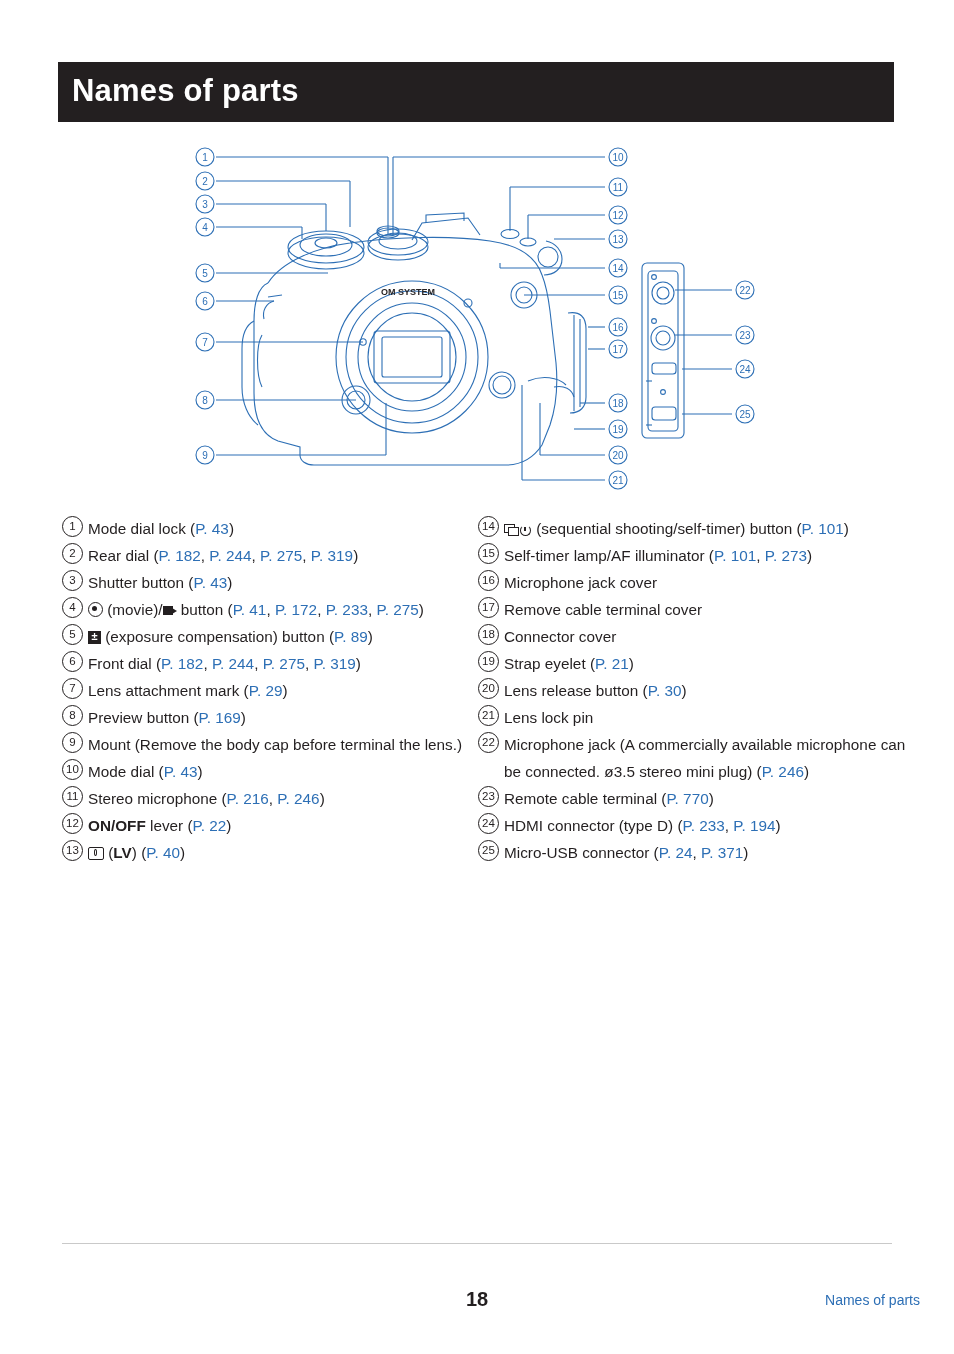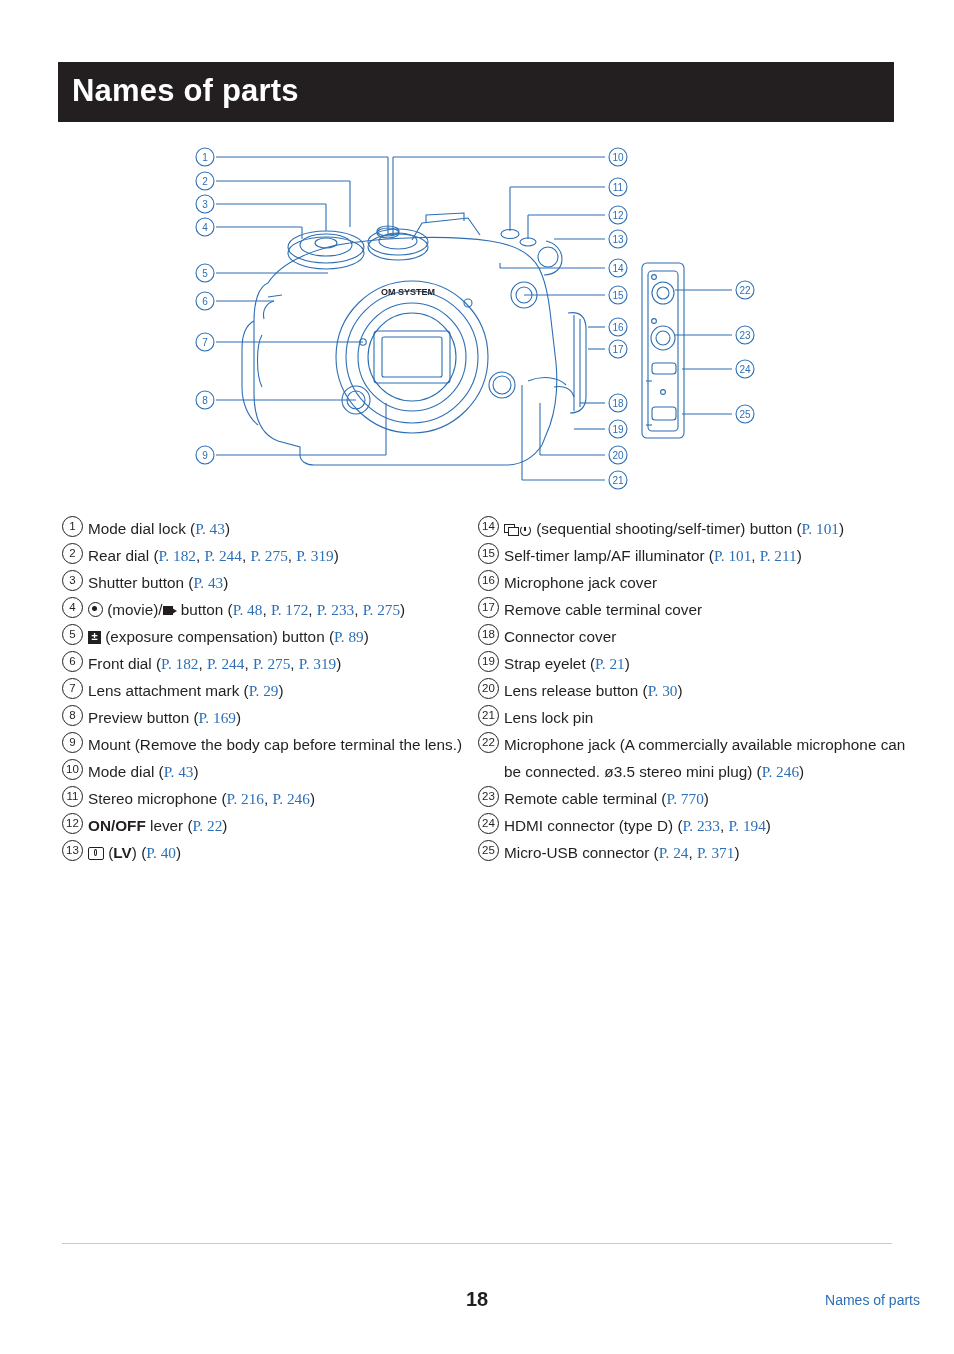--- a/index.html
+++ b/index.html
@@ -75,21 +75,20 @@
     text-align: center;
     border: 1px solid #231f20;
     border-radius: 50%;
     font-size: 11.5px;
     box-sizing: border-box;
   }
   .item .txt { display: block; }
   a.ref, .ref {
     color: #2d6fb5;
     text-decoration: none;
-    font-family: Liberation Serif, serif;
   }
   .bold { font-weight: bold; margin-top: 27px; }
   
   .g-rec {
     display: inline-block;
     width: 13px; height: 13px;
     border: 1.6px solid #231f20;
     border-radius: 50%;
     position: relative;
     vertical-align: -2px;
@@ -455,21 +454,21 @@
       <div class="item">
         <span class="num">2</span>
         <span class="txt">Rear dial (<span class="ref">P. 182</span>, <span class="ref">P. 244</span>, <span class="ref">P. 275</span>, <span class="ref">P. 319</span>)</span>
       </div>
       <div class="item">
         <span class="num">3</span>
         <span class="txt">Shutter button (<span class="ref">P. 43</span>)</span>
       </div>
       <div class="item">
         <span class="num">4</span>
-        <span class="txt"><span class="g-rec"></span> (movie)/<span class="g-movie"></span> button (<span class="ref">P. 48</span>, <span class="ref">P. 172</span>, <span class="ref">P. 233</span>, <span class="ref">P. 275</span>)</span>
+        <span class="txt"><span class="g-rec"></span> (movie)/<span class="g-movie"></span> button (<span class="ref">P. 41</span>, <span class="ref">P. 172</span>, <span class="ref">P. 233</span>, <span class="ref">P. 275</span>)</span>
       </div>
       <div class="item">
         <span class="num">5</span>
         <span class="txt"><span class="g-expcomp"></span> (exposure compensation) button (<span class="ref">P. 89</span>)</span>
       </div>
       <div class="item">
         <span class="num">6</span>
         <span class="txt">Front dial (<span class="ref">P. 182</span>, <span class="ref">P. 244</span>, <span class="ref">P. 275</span>, <span class="ref">P. 319</span>)</span>
       </div>
       <div class="item">
@@ -502,21 +501,21 @@
       </div>
     </div>
 
   <div class="list-col col-right" id="col-right">
       <div class="item">
         <span class="num">14</span>
         <span class="txt"><span class="g-seq"></span><span class="g-timer"></span> (sequential shooting/self-timer) button (<span class="ref">P. 101</span>)</span>
       </div>
       <div class="item">
         <span class="num">15</span>
-        <span class="txt">Self-timer lamp/AF illuminator (<span class="ref">P. 101</span>, <span class="ref">P. 211</span>)</span>
+        <span class="txt">Self-timer lamp/AF illuminator (<span class="ref">P. 101</span>, <span class="ref">P. 273</span>)</span>
       </div>
       <div class="item">
         <span class="num">16</span>
         <span class="txt">Microphone jack cover</span>
       </div>
       <div class="item">
         <span class="num">17</span>
         <span class="txt">Remove cable terminal cover</span>
       </div>
       <div class="item">

